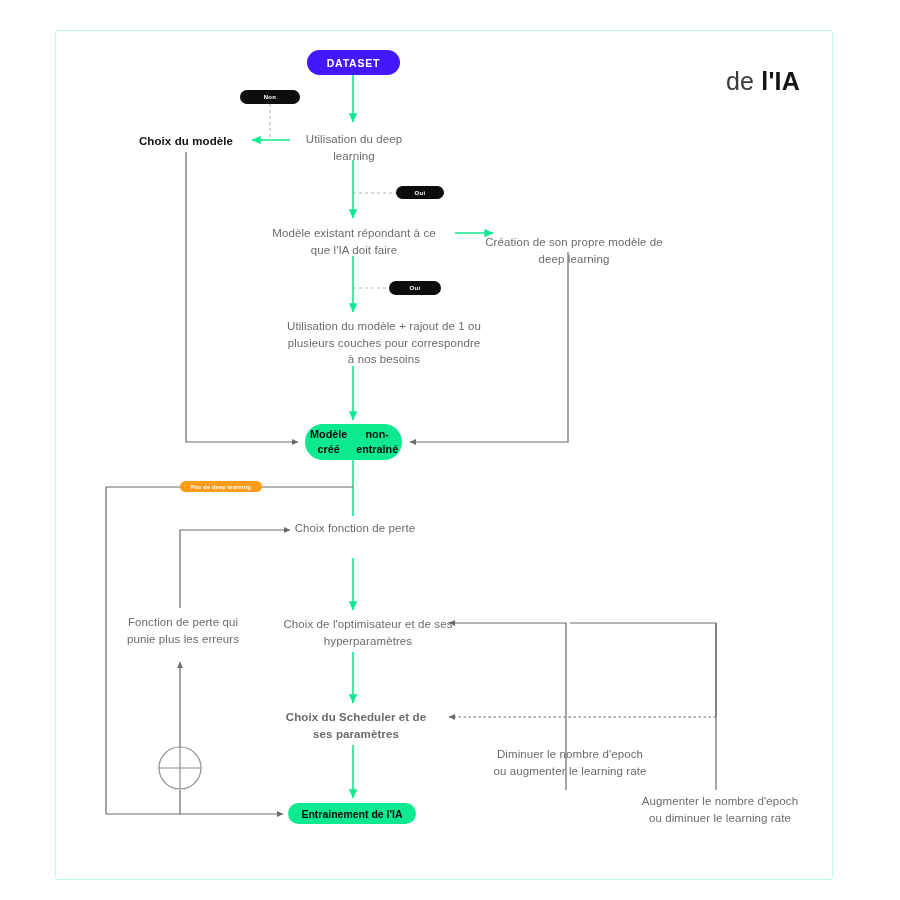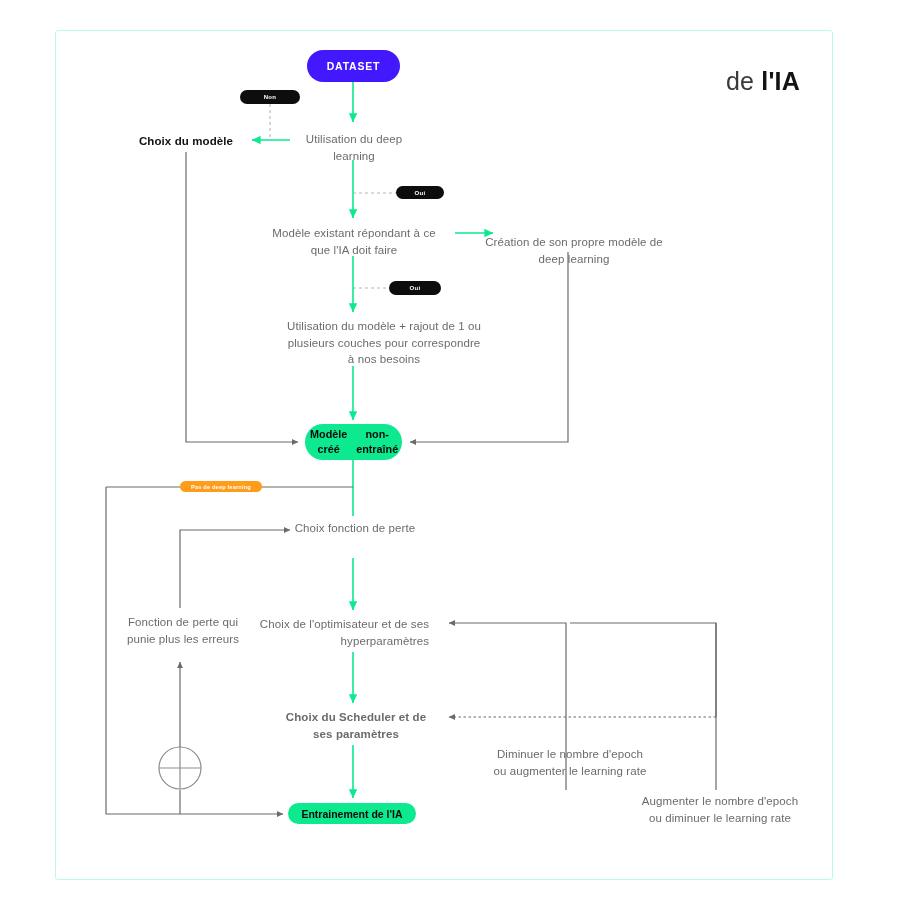--- a/index.html
+++ b/index.html
@@ -2,36 +2,36 @@
 <html><head>
 <meta charset="utf-8">
 <style>
   html,body{margin:0;padding:0;background:#fff;}
   body{width:900px;height:900px;font-family:"Liberation Sans",sans-serif;overflow:hidden;}
   #stage{position:relative;width:900px;height:900px;background:#ffffff;}
   #frame{position:absolute;left:55px;top:30px;width:778px;height:850px;border:1.5px solid #b9fbe4;border-radius:3px;box-sizing:border-box;}
   .svgwrap{position:absolute;left:0;top:0;width:900px;height:900px;}
   .node{position:absolute;text-align:center;color:#6b6b6b;font-size:11.5px;line-height:1.45;letter-spacing:.1px;}
   .pill{position:absolute;display:flex;align-items:center;justify-content:center;text-align:center;border-radius:40px;font-weight:bold;}
-  #dataset{left:307px;top:50px;width:93px;height:32px;background:#4318ff;color:#fff;font-size:10.5px;letter-spacing:.8px;}
+  #dataset{left:307px;top:50px;width:93px;height:25px;background:#4318ff;color:#fff;font-size:10.5px;letter-spacing:.8px;}
   #model-created{left:305px;top:424px;width:97px;height:36px;background:#0ce98f;color:#0a0a0a;font-size:10.8px;line-height:1.35;flex-direction:row;}
   #training{left:288px;top:803px;width:128px;height:21px;background:#0ce98f;color:#0a0a0a;font-size:10.5px;}
   .decision{position:absolute;display:flex;align-items:center;justify-content:center;border-radius:20px;background:#0d0d0d;color:#fff;font-size:6px;font-weight:bold;letter-spacing:.3px;}
   #dec-non{left:240px;top:90px;width:60px;height:14px;}
   #dec-oui-1{left:396px;top:186px;width:48px;height:13px;}
   #dec-oui-2{left:389px;top:281px;width:52px;height:14px;}
   #pas-dl{left:180px;top:481px;width:82px;height:11px;border-radius:9px;background:#ff9c1a;color:#fff;font-size:5.6px;font-weight:bold;letter-spacing:.2px;display:flex;align-items:center;justify-content:center;position:absolute;}
   #choix-modele{left:125px;top:133px;width:122px;color:#111;font-weight:bold;font-size:11.5px;}
   #util-dl{left:290px;top:131px;width:128px;}
   #modele-existant{left:264px;top:225px;width:180px;}
   #creation-propre{left:484px;top:234px;width:180px;}
   #util-modele{left:255px;top:318px;width:200px;margin-left:29px;}
   #fonction-perte{left:118px;top:614px;width:130px;}
   #choix-fonction{left:287px;top:520px;width:136px;}
-  #choix-optim{left:251px;top:616px;width:178px;text-align:right;}
+  #choix-optim{left:279px;top:616px;width:178px;}
   #choix-sched{left:277px;top:709px;width:158px;font-weight:bold;}
   #diminuer{left:490px;top:746px;width:160px;}
   #augmenter{left:640px;top:793px;width:160px;}
   #title{position:absolute;left:600px;top:33px;width:200px;text-align:right;color:#3a3a3a;font-size:25px;line-height:1.28;letter-spacing:.2px;font-weight:300;}
   #title b{font-weight:bold;color:#141414;}
 </style>
 </head>
 <body>
 
 <div id="stage">

